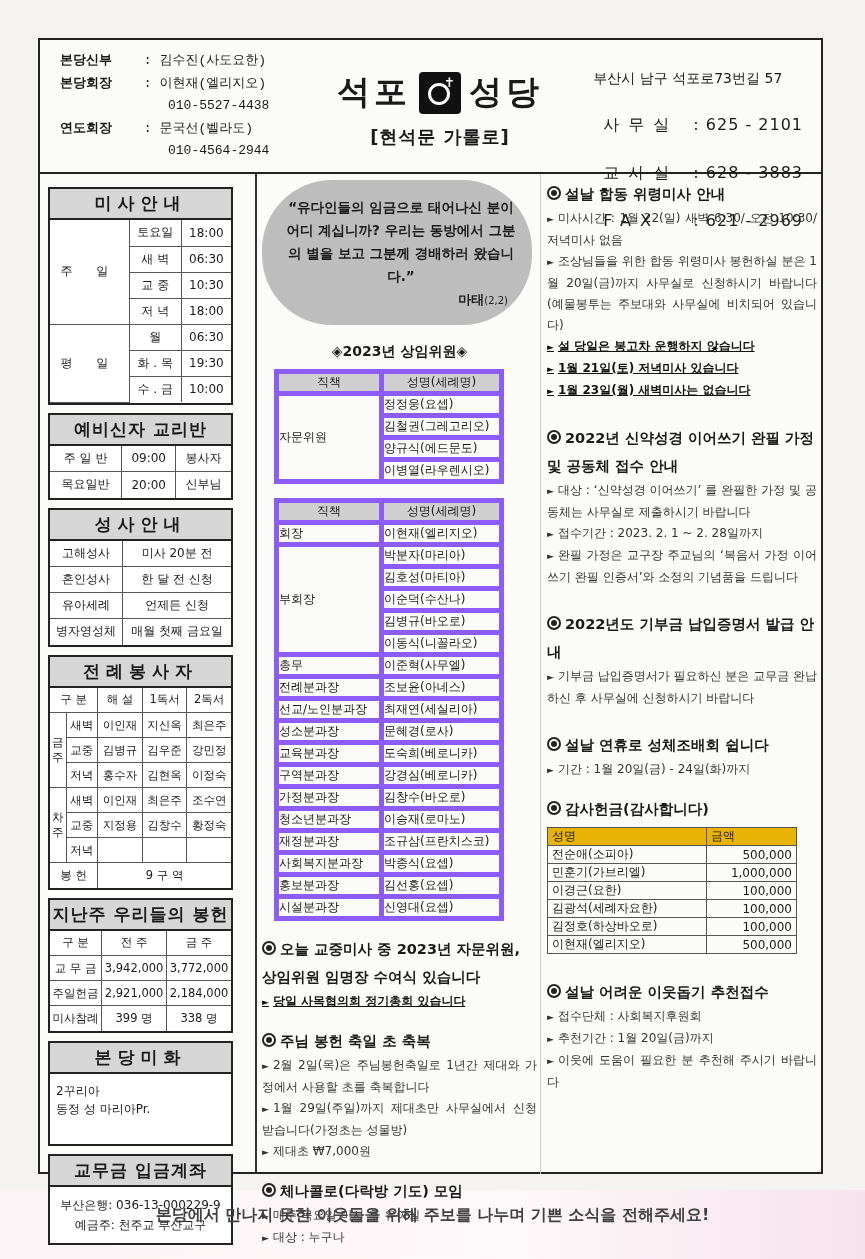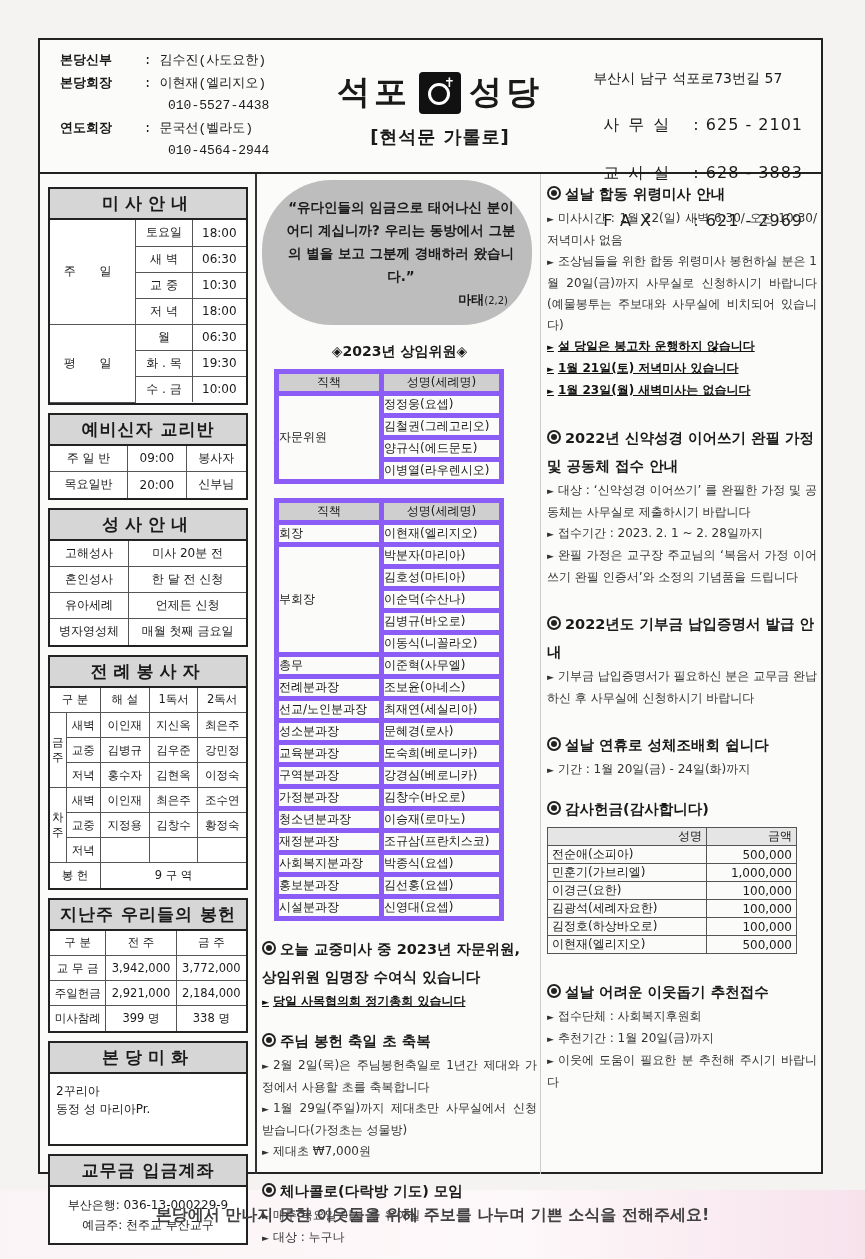--- a/index.html
+++ b/index.html
@@ -22,21 +22,21 @@
   .title-word { font-size: 33px; font-weight: bold; letter-spacing: 4px; }
   .logo { width: 42px; height: 42px; background: #111; border-radius: 4px; position: relative; }
   .logo .ring { position: absolute; left: 9px; top: 11px; width: 22px; height: 22px; border: 3px solid #fff; border-radius: 50%; }
   .logo .cross { position: absolute; right: 6px; top: 3px; color: #fff; font-size: 13px; font-weight: bold; }
   .subtitle { font-size: 18px; font-weight: bold; margin-top: 10px; letter-spacing: 1px; }
   .hdr-right { position: absolute; right: 18px; top: 30px; font-size: 14px; }
   .hdr-right .addr { font-size: 14px; margin-bottom: 8px; }
   .hdr-right .tel { font-size: 16px; line-height: 23px; letter-spacing: 1px; padding-left: 10px; margin-top: 25px; }
   .hdr-right .tel .tk { display: inline-block; width: 90px; letter-spacing: 9px; }
 
-  .col-left { position: absolute; left: 8px; top: 147px; width: 200px; }
+  .col-left { position: absolute; left: 8px; top: 147px; width: 185px; }
   .col-mid { position: absolute; left: 222px; top: 140px; width: 275px; }
   .col-right { position: absolute; left: 507px; top: 140px; width: 270px; }
   .col-divider1 { position: absolute; left: 215px; top: 134px; width: 2px; height: 1000px; background: #333; }
   .col-divider2 { position: absolute; left: 500px; top: 134px; width: 1px; height: 1000px; background: #ccc; }
 
   .box { border: 2px solid #222; margin-bottom: 8px; background: #fff; }
   .box-title { background: #d6d6d6; text-align: center; font-weight: bold; font-size: 17px; padding: 3px 0; border-bottom: 2px solid #222; letter-spacing: 6px; }
   table { border-collapse: collapse; width: 100%; }
   .box table td { border: 1px solid #555; text-align: center; font-size: 12px; height: 26px; padding: 0 2px; }
   .box table tr:first-child td { border-top: none; }
@@ -63,21 +63,21 @@
   .notice { margin-bottom: 14px; }
   .notice h3 { font-size: 14.5px; font-weight: bold; line-height: 28px; }
   .notice h3 .bul { display: inline-block; width: 14px; height: 14px; border: 2px solid #222; border-radius: 50%; position: relative; margin-right: 4px; vertical-align: -1px; }
   .notice h3 .bul::after { content: ""; position: absolute; left: 2px; top: 2px; width: 6px; height: 6px; background: #222; border-radius: 50%; }
   .notice p { font-size: 12px; line-height: 21px; color: #333; text-align: justify; }
   .notice p.u { text-decoration: underline; font-weight: bold; color: #111; }
   .arrow { font-size: 9px; margin-right: 4px; }
 
   .thanks { width: 250px; border: 1px solid #555; margin-top: 4px; }
   .thanks td { border: 1px solid #555; font-size: 12px; height: 17px; padding: 0 4px; }
-  .thanks .hd td { background: #e5e5e5; text-align: right; }
+  .thanks .hd td { background: #eab308; text-align: left; }
   .thanks td.amt { text-align: right; width: 90px; }
 
   .footer { position: absolute; left: 0; top: 1205px; width: 865px; text-align: center; color: #404040; font-size: 16px; font-weight: bold; }
   .footer-band { position: absolute; left: 0; top: 1190px; width: 865px; height: 69px; background: linear-gradient(90deg,#fbf4f6,#fdf8f9 60%,#f7e2ec); }
 </style>
 </head>
 <body>
 
 <div class="footer-band"></div>
 

